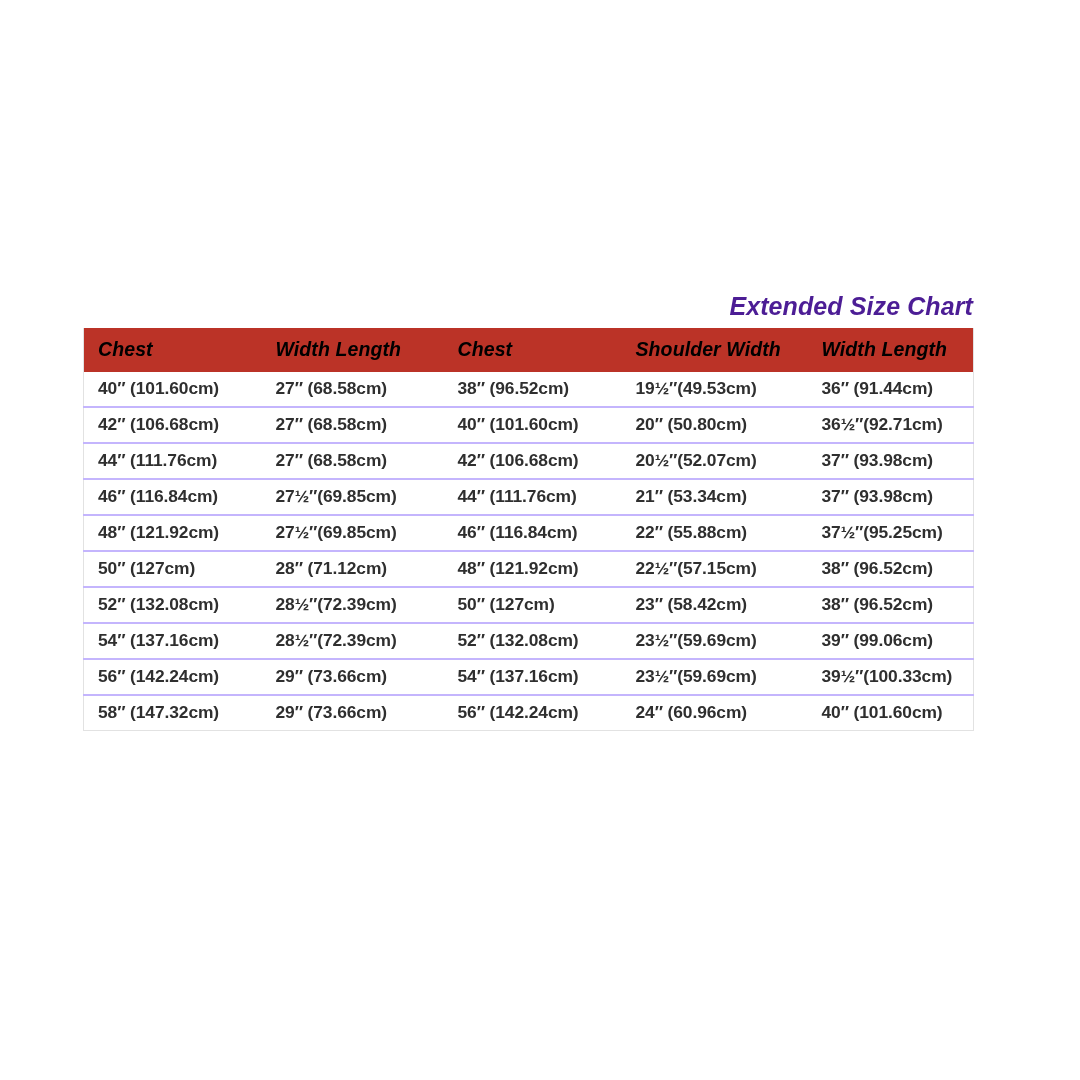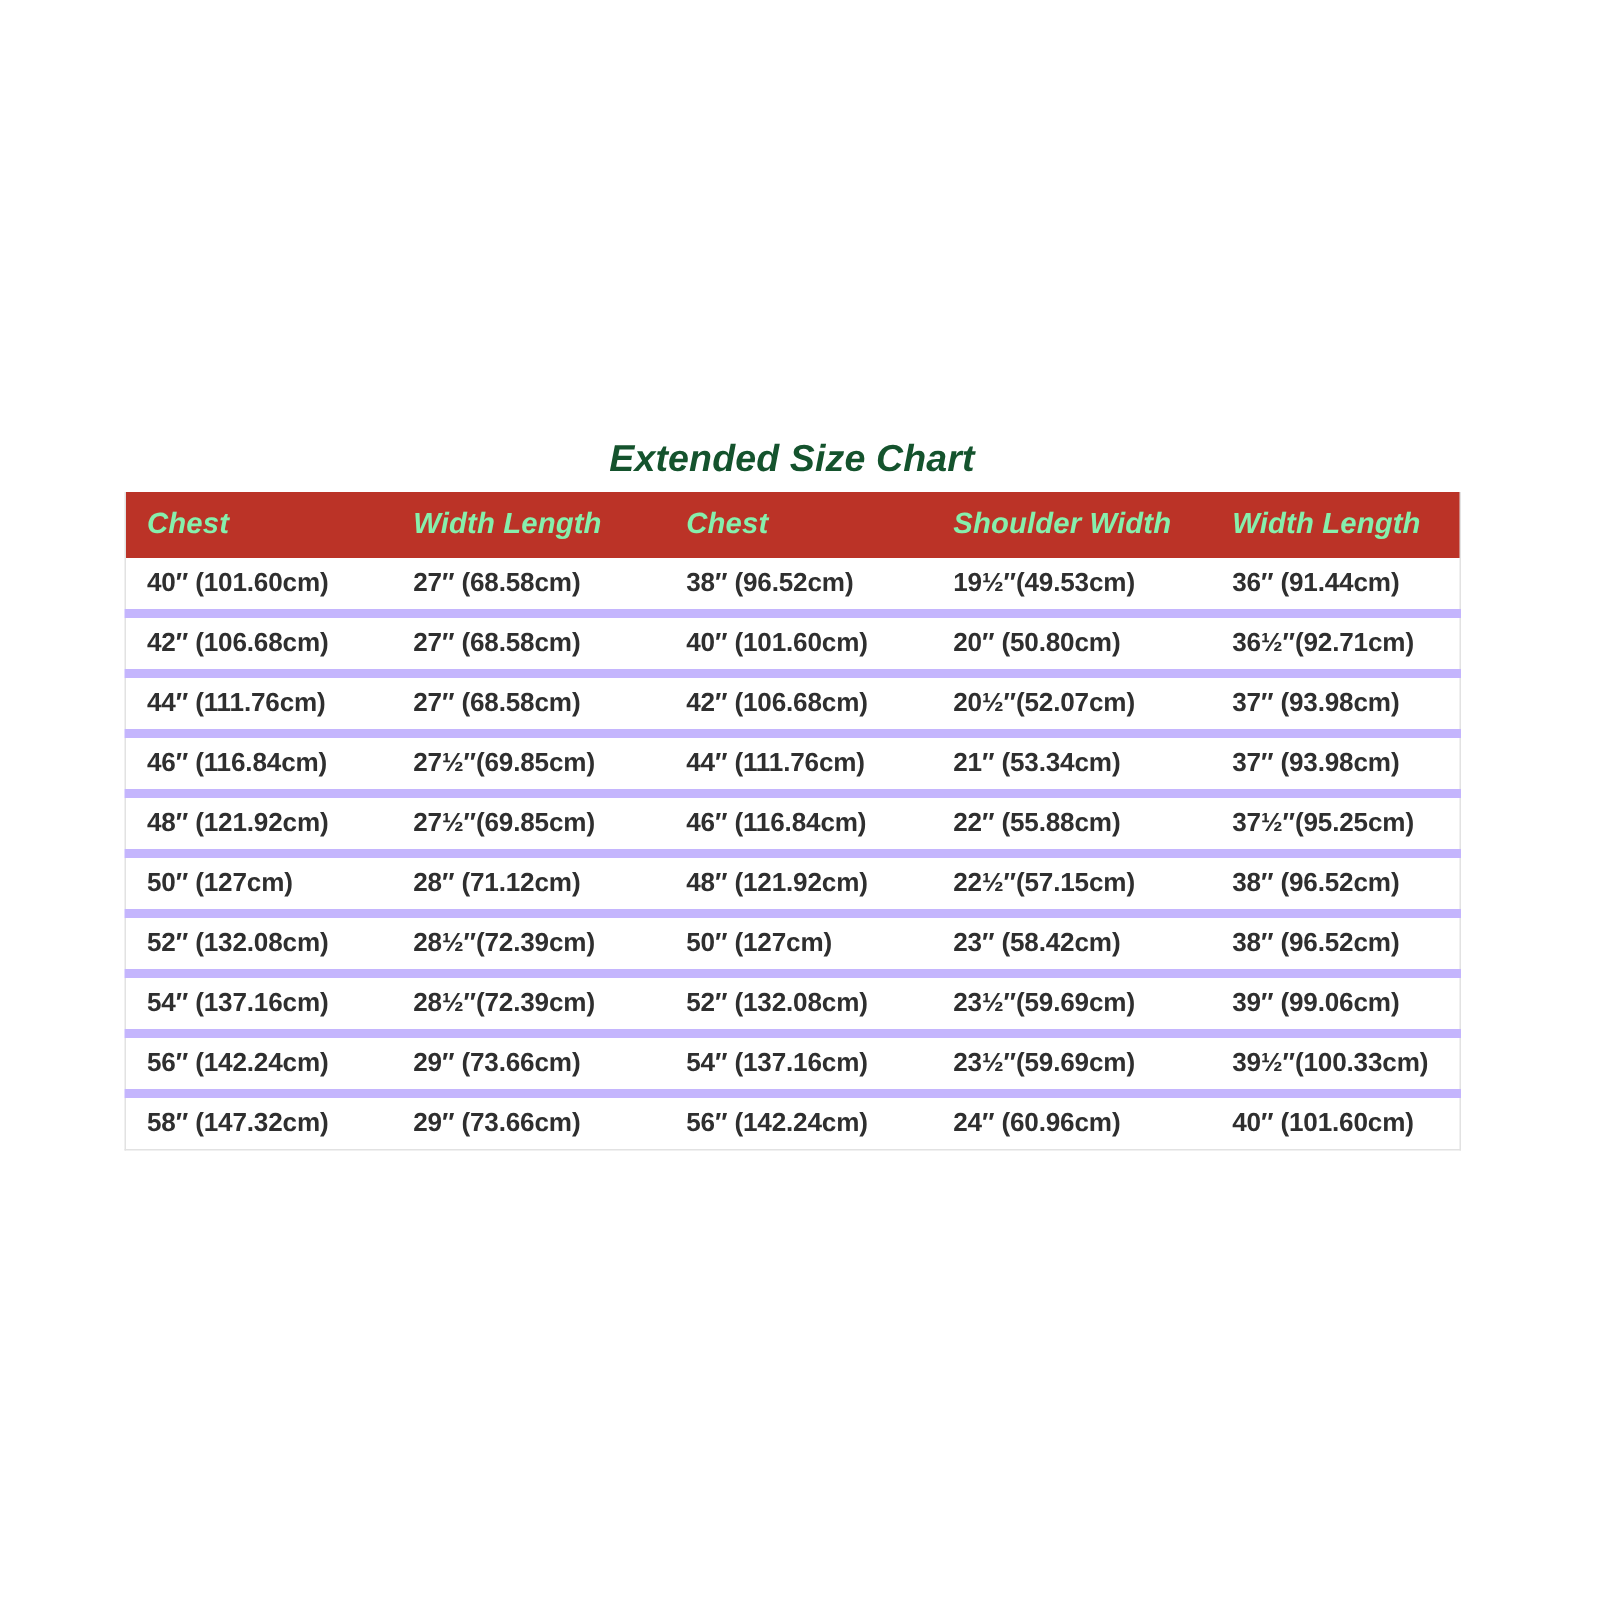--- a/index.html
+++ b/index.html
@@ -20,57 +20,57 @@
     background: #ffffff;
     overflow: hidden;
   }
   .chart-wrap {
     position: absolute;
     left: 83px;
     top: 293px;
     width: 890px;
   }
   .chart-title {
-    text-align: center;
-    color: #14532d;
+    text-align: right;
+    color: #4c1d95;
     font-weight: bold;
     font-style: italic;
     font-size: 25px;
     letter-spacing: 0.1px;
     line-height: 1.05;
     margin: 0 0 9px 0;
     white-space: nowrap;
   }
   table.size-table {
     border-collapse: collapse;
     width: 890px;
     table-layout: fixed;
     background: #ffffff;
     border: 1px solid #e2e2e2;
     border-top: none;
   }
   table.size-table thead th {
     background: #bb3327;
-    color: #86efac;
+    color: #000000;
     font-weight: bold;
     font-style: italic;
     font-size: 19.5px;
     text-align: left;
     padding: 10px 0 11px 14px;
     border: none;
     white-space: nowrap;
     letter-spacing: 0.1px;
   }
   table.size-table tbody td {
     color: #2f2f2f;
     font-weight: bold;
     font-size: 17.4px;
     text-align: left;
     padding: 6px 0 7px 14px;
-    border-top: 6px solid #c4b5fd;
+    border-top: 2px solid #c4b5fd;
     white-space: nowrap;
     letter-spacing: -0.1px;
   }
   table.size-table tbody tr:first-child td {
     border-top: none;
   }
   col.c-chest    { width: 178px; }
   col.c-back     { width: 182px; }
   col.c-waist    { width: 178px; }
   col.c-shoulder { width: 186px; }

